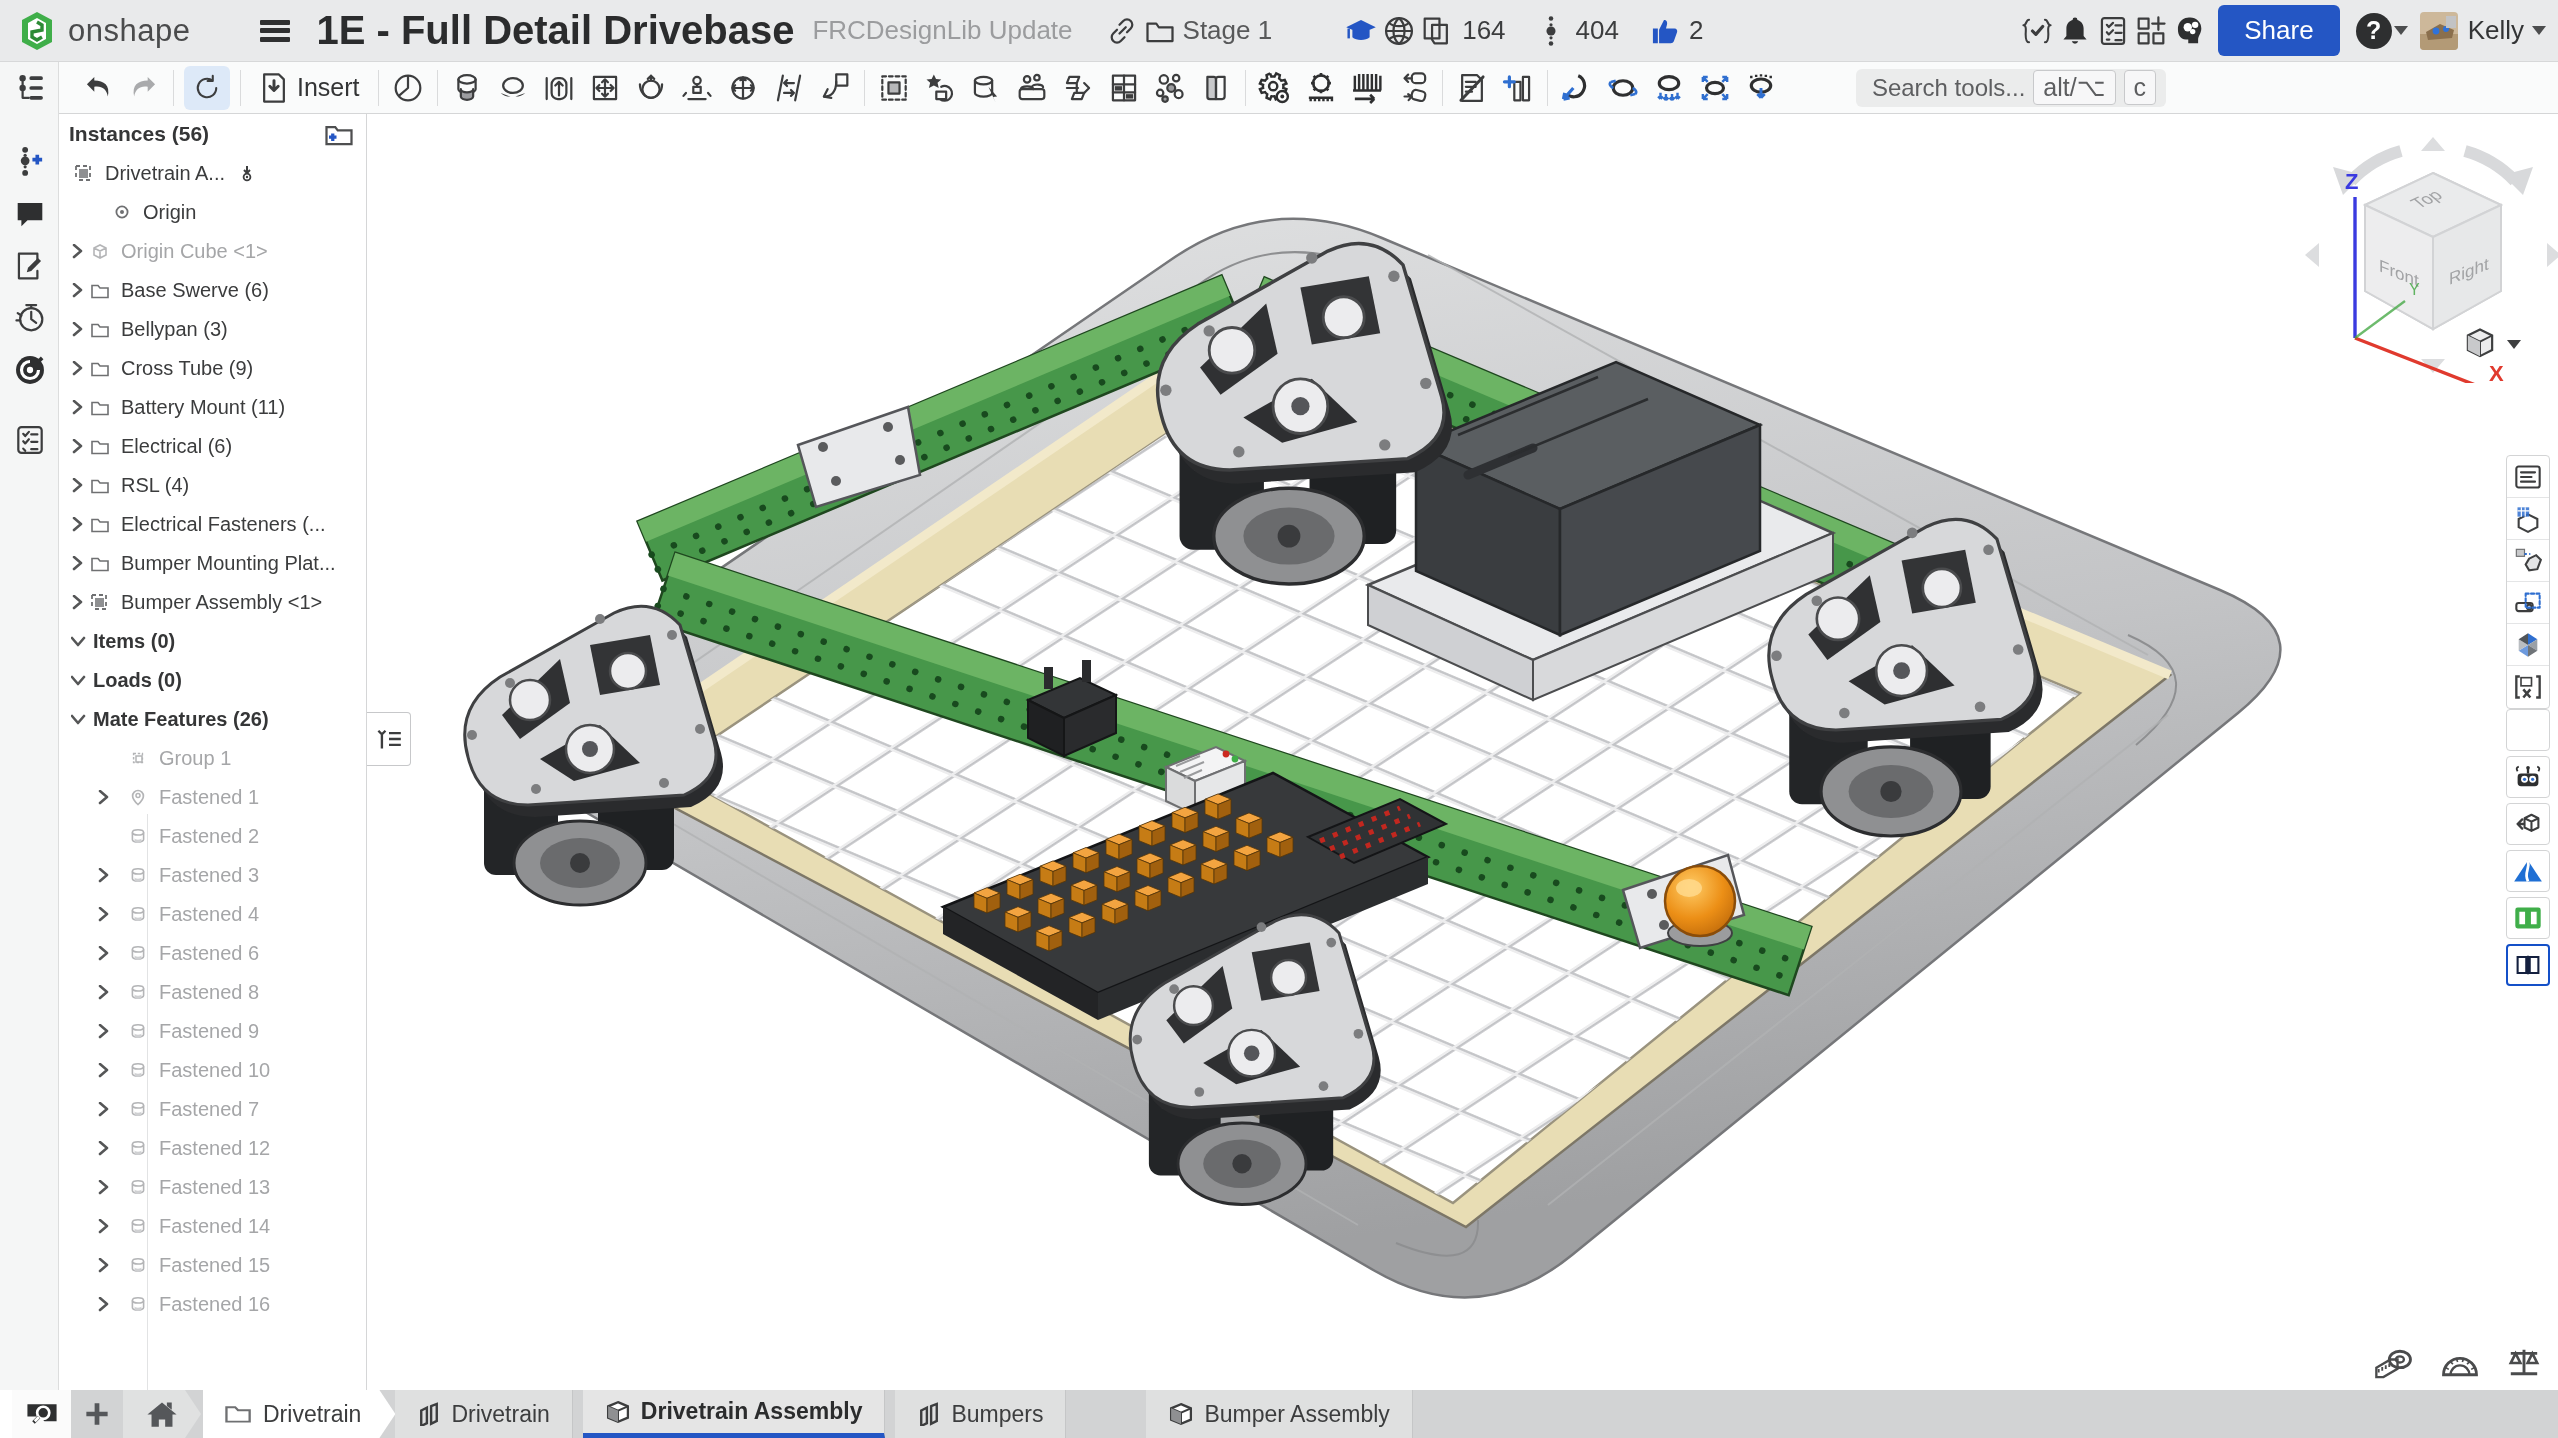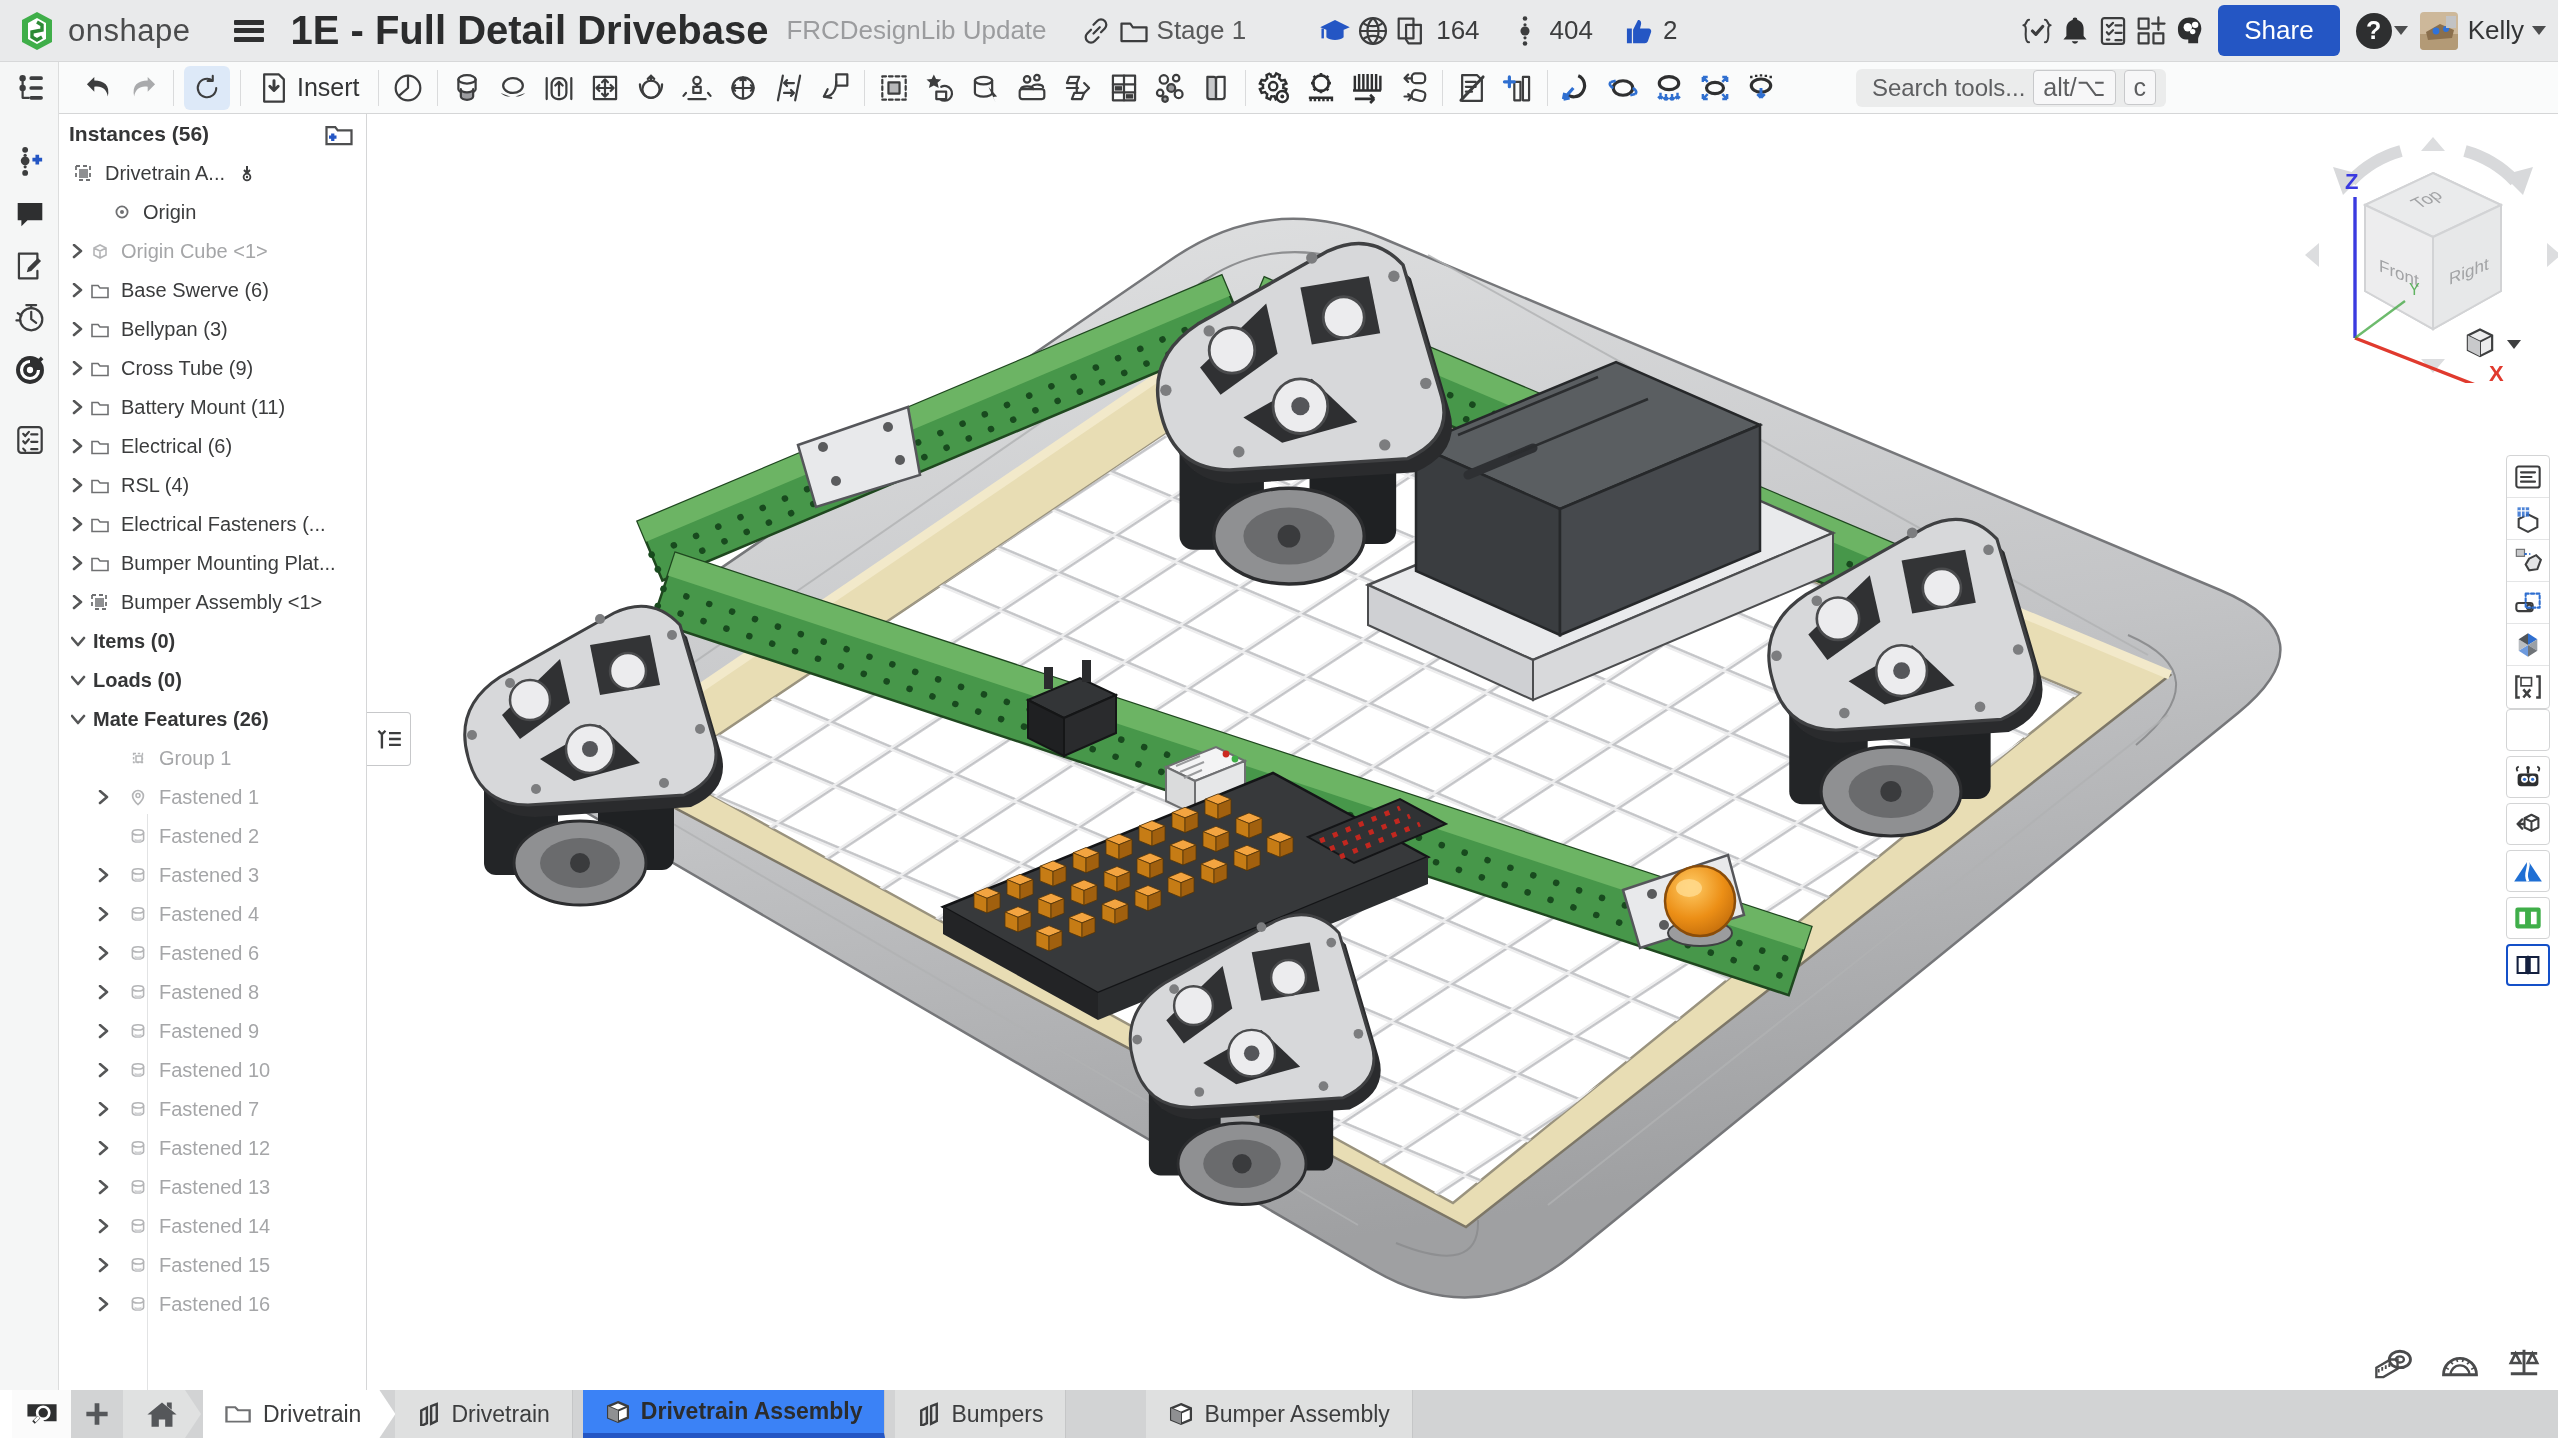--- a/index.html
+++ b/index.html
@@ -4,21 +4,21 @@
 <style>
   * { margin:0; padding:0; box-sizing:border-box; }
   html,body { width:2558px; height:1438px; overflow:hidden; background:#fff;
     font-family:"Liberation Sans", sans-serif; -webkit-font-smoothing:antialiased; }
   svg { display:block; }
 
   
   #topbar { position:absolute; left:0; top:0; width:2558px; height:62px;
     background:#e9eaeb; border-bottom:1px solid #d7d8d9; display:flex; align-items:center; }
   #topbar .brand-logo { margin:0 10px 0 16px; }
-  #topbar .brand-name { font-size:31px; color:#4a4b4c; letter-spacing:.5px; margin-right:44px; }
+  #topbar .brand-name { font-size:31px; color:#4a4b4c; letter-spacing:.5px; margin-right:70px; }
   .hamburger { width:30px; height:22px; display:flex; flex-direction:column; justify-content:space-between; margin-right:26px; cursor:pointer;}
   .hamburger span{ display:block; height:5px; background:#2f3031; border-radius:1px;}
   .doc-title { font-size:40px; font-weight:bold; color:#2b2c2d; margin-right:18px; white-space:nowrap;}
   .doc-sub { font-size:26px; color:#9b9c9e; margin-right:30px; white-space:nowrap;}
   .hicon { display:flex; align-items:center; justify-content:center; width:38px; height:38px; flex:0 0 auto;}
   .stage-label { font-size:26px; color:#58595a; margin:0 0 0 4px; white-space:nowrap;}
   .stat { font-size:26px; color:#3c3d3e; margin:0 26px 0 6px;}
   #topbar .grow { flex:1; }
   .share-btn { background:#2456c4; color:#fff; font-size:26px; border:none; border-radius:6px;
     padding:10px 26px; margin:0 16px 0 10px; cursor:pointer;}
@@ -80,21 +80,21 @@
 
   
   #botbar { position:absolute; left:12px; bottom:0; width:2558px; height:48px; background:#d2d3d4; display:flex; align-items:flex-end;}
   #botbar .corner { width:59px; height:48px; background:#fbfbfb; display:flex; align-items:center; justify-content:center; cursor:pointer;}
   .bb-plus { width:52px; height:48px; display:flex; align-items:center; justify-content:center; cursor:pointer;}
   .home-tab { height:48px; width:78px; background:#e0e1e1; clip-path:polygon(0 0, calc(100% - 16px) 0, 100% 50%, calc(100% - 16px) 100%, 0 100%);
     display:flex; align-items:center; justify-content:center; cursor:pointer; margin-right:2px;}
   .tab { height:48px; display:flex; align-items:center; gap:10px; padding:0 22px; font-size:23px; color:#3c3d3e;
     background:#dfe0e0; border-right:1px solid #c5c6c7; cursor:pointer; white-space:nowrap;}
   .tab.arrow { background:#fff; clip-path:polygon(0 0, calc(100% - 16px) 0, 100% 50%, calc(100% - 16px) 100%, 0 100%); padding-right:34px; border:none;}
-  .tab.active { background:#3b82f6; border-bottom:5px solid #2456c4; font-weight:bold; color:#2b2c2d;}
+  .tab.active { background:#e5e5e5; border-bottom:5px solid #2456c4; font-weight:bold; color:#2b2c2d;}
   .tgap { width:10px; height:48px;}
 
   .ico { stroke:#3c3d3e; fill:none; stroke-width:1.8; stroke-linecap:round; stroke-linejoin:round;}
   .icoF { fill:#3c3d3e; stroke:none;}
 </style>
 </head>
 <body>
 
 <div id="topbar">
   <span class="brand-logo">

